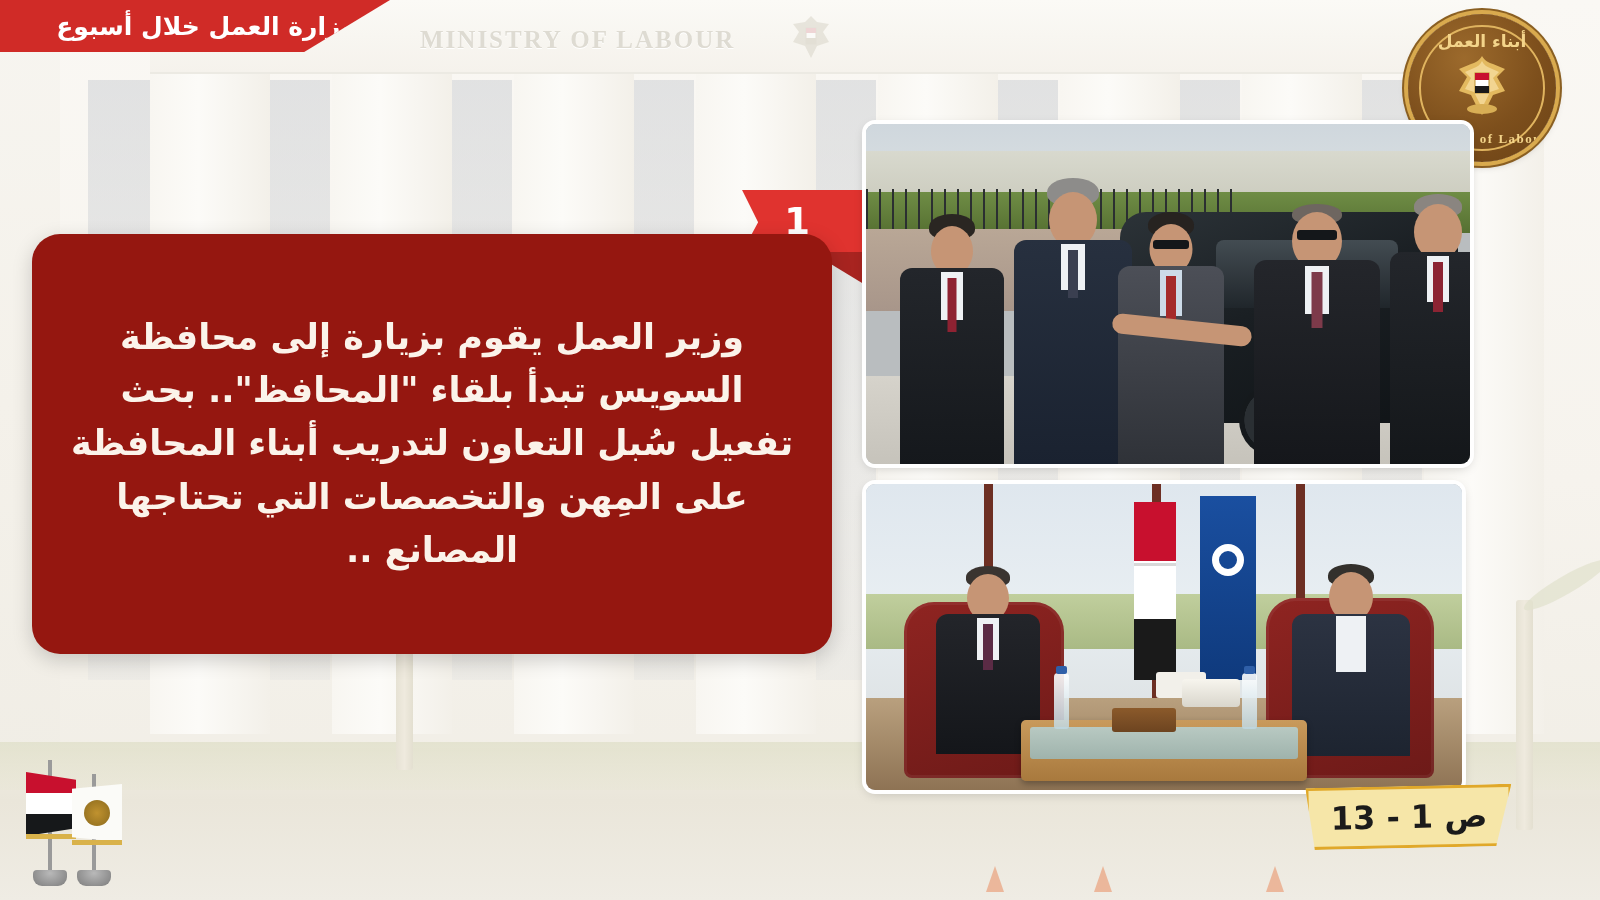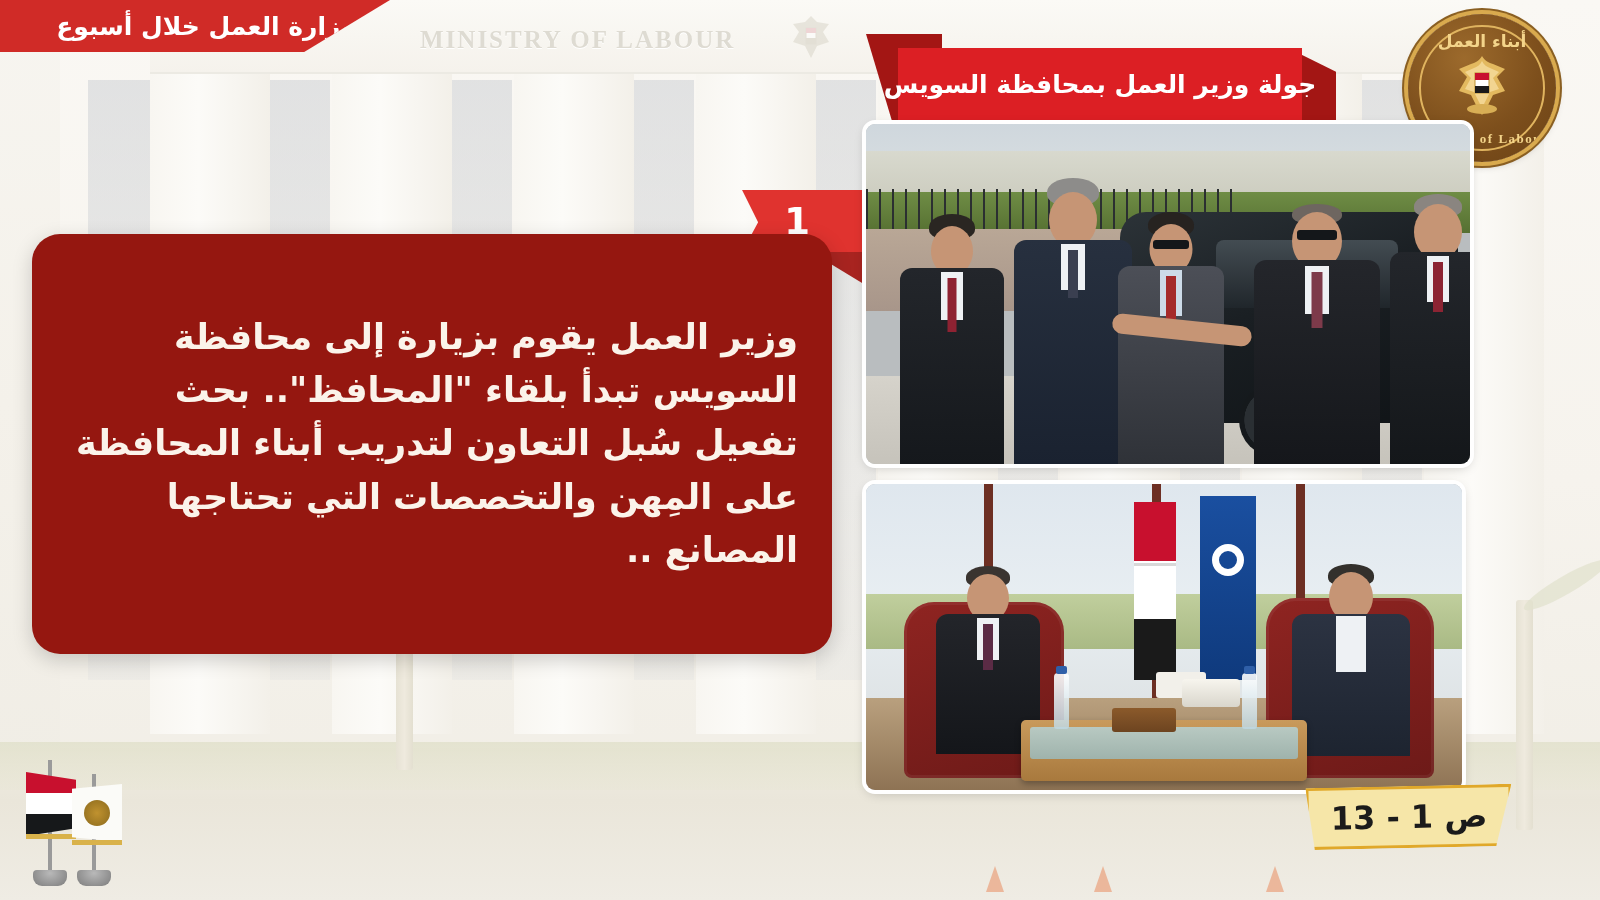--- a/index.html
+++ b/index.html
@@ -248,21 +248,21 @@
     display: flex;
     align-items: center;
     justify-content: center;
     padding: 20px 34px;
   }
   .headline {
     color: #fbf3ea;
     font-size: 35px;
     font-weight: 700;
     line-height: 1.52;
-    text-align: right;
+    text-align: center;
     width: 100%;
   }
 
   
   .photo {
     position: absolute;
     border-radius: 9px;
     overflow: hidden;
     background: #b9bdbf;
     box-shadow: 0 0 0 4px #ffffff, 0 3px 12px rgba(0,0,0,.22);
@@ -424,27 +424,20 @@
 
     <div class="bg-cone" style="left:986px;"></div>
     <div class="bg-cone" style="left:1094px;"></div>
     <div class="bg-cone" style="left:1266px;"></div>
   </div>
 
   <div class="top-banner">
     <span class="top-banner-label">وزارة العمل خلال أسبوع</span>
   </div>
 
-  <div class="tour-banner-wrap">
-    <div class="tour-tail"></div>
-    <div class="tour-fold"></div>
-    <div class="tour-plate">
-      <span class="tour-label">جولة وزير العمل بمحافظة السويس</span>
-    </div>
-  </div>
 
   <div class="seal">
     <div class="seal-ring"></div>
     <div class="seal-ar">أبناء العمل</div>
     <svg class="seal-emblem" viewBox="0 0 66 70">
       <path d="M33 3 C36 8 40 10 44 11 L56 16 L48 24 L56 38 L44 42 L38 54 L33 62 L28 54 L22 42 L10 38 L18 24 L10 16 L22 11 C26 10 30 8 33 3 Z" fill="#e3b95f"></path>
       <path d="M33 8 C35 12 38 14 41 15 L50 19 L44 25 L50 36 L41 39 L36 49 L33 55 L30 49 L25 39 L16 36 L22 25 L16 19 L25 15 C28 14 31 12 33 8 Z" fill="#f2d591"></path>
       <rect x="26" y="20" width="14" height="20" fill="#ffffff" stroke="#b98f32" stroke-width="1"></rect>
       <rect x="26" y="20" width="14" height="7" fill="#c8102e"></rect>
       <rect x="26" y="33" width="14" height="7" fill="#1a1a1a"></rect>

